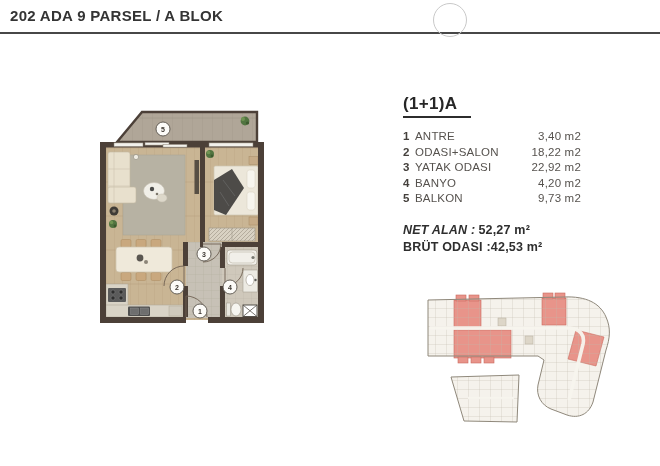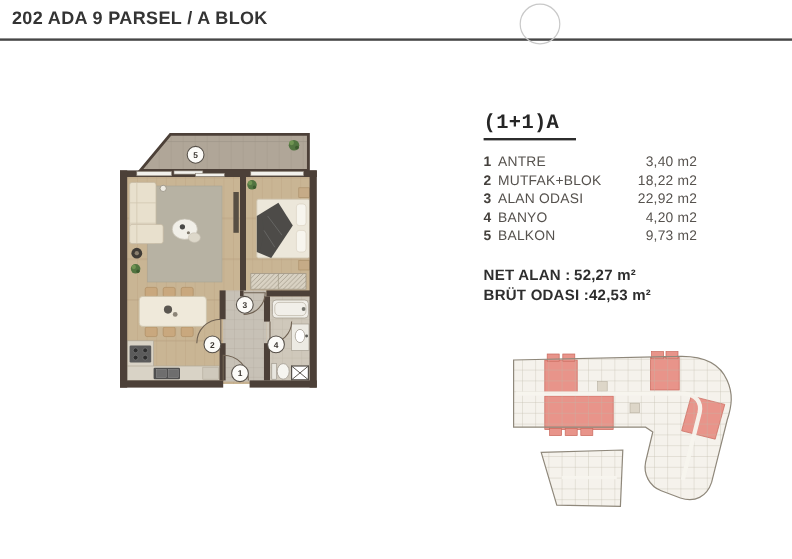--- a/index.html
+++ b/index.html
@@ -20,35 +20,35 @@
   }
   .logo-circle{
     position:absolute;left:433px;top:3px;width:32px;height:32px;
     border:1px solid #c9c9c9;border-radius:50%;background:transparent;
   }
   .plan-wrap{position:absolute;left:83px;top:90px;width:190px;height:250px;}
   .site-wrap{position:absolute;left:424px;top:290px;width:236px;height:176px;}
   .unit-info{position:absolute;left:403px;top:94px;width:178px;}
   .unit-type{
     display:inline-block;font-size:17px;font-weight:bold;color:#262626;
-    border-bottom:2px solid #2c2c2c;padding:0 14px 2px 0;letter-spacing:.3px;font-family:Liberation Mono, monospace;
+    border-bottom:2px solid #2c2c2c;padding:0 14px 2px 0;letter-spacing:.3px;
   }
   .room-list{margin-top:11px;}
   .room-row{
     display:flex;align-items:baseline;
     font-size:11.5px;color:#56524e;line-height:15.6px;letter-spacing:.2px;
   }
   .room-no{font-weight:bold;color:#44403c;margin-right:5px;width:7px;}
   .room-name{flex:0 0 auto;}
   .room-area{margin-left:auto;}
   .totals{margin-top:15px;}
   .total-row{
     font-size:12.5px;font-weight:bold;color:#2e2e2e;line-height:17px;letter-spacing:.2px;
   }
-  .total-row .lbl{margin-right:3px;}
+  .total-row .lbl{margin-right:3px;font-style:italic;}
   svg text{font-family:"Liberation Sans", sans-serif;}
 </style>
 </head>
 <body>
 
 <div class="sheet">
 
   <div class="page-title">202 ADA 9 PARSEL / A BLOK</div>
   <div class="title-rule"></div>
   <div class="logo-circle"></div>
@@ -235,26 +235,26 @@
   <div class="unit-info">
     <div class="unit-type">(1+1)A</div>
     <div class="room-list">
       <div class="room-row">
         <span class="room-no">1</span>
         <span class="room-name">ANTRE</span>
         <span class="room-area">3,40 m2</span>
       </div>
       <div class="room-row">
         <span class="room-no">2</span>
-        <span class="room-name">MUTFAK+BLOK</span>
+        <span class="room-name">ODASI+SALON</span>
         <span class="room-area">18,22 m2</span>
       </div>
       <div class="room-row">
         <span class="room-no">3</span>
-        <span class="room-name">ALAN ODASI</span>
+        <span class="room-name">YATAK ODASI</span>
         <span class="room-area">22,92 m2</span>
       </div>
       <div class="room-row">
         <span class="room-no">4</span>
         <span class="room-name">BANYO</span>
         <span class="room-area">4,20 m2</span>
       </div>
       <div class="room-row">
         <span class="room-no">5</span>
         <span class="room-name">BALKON</span>

